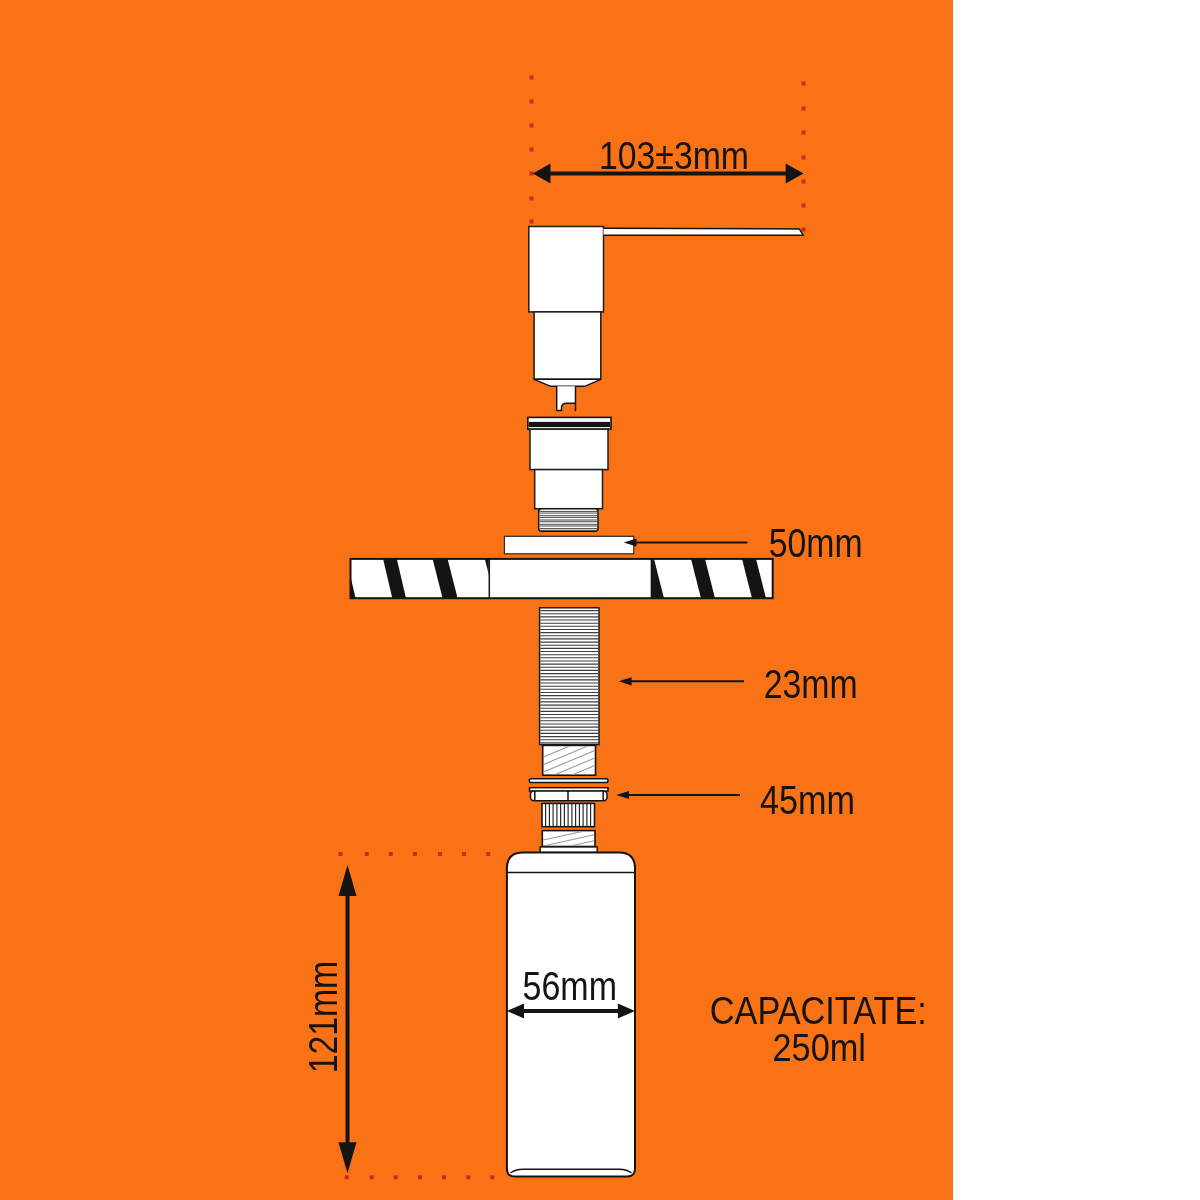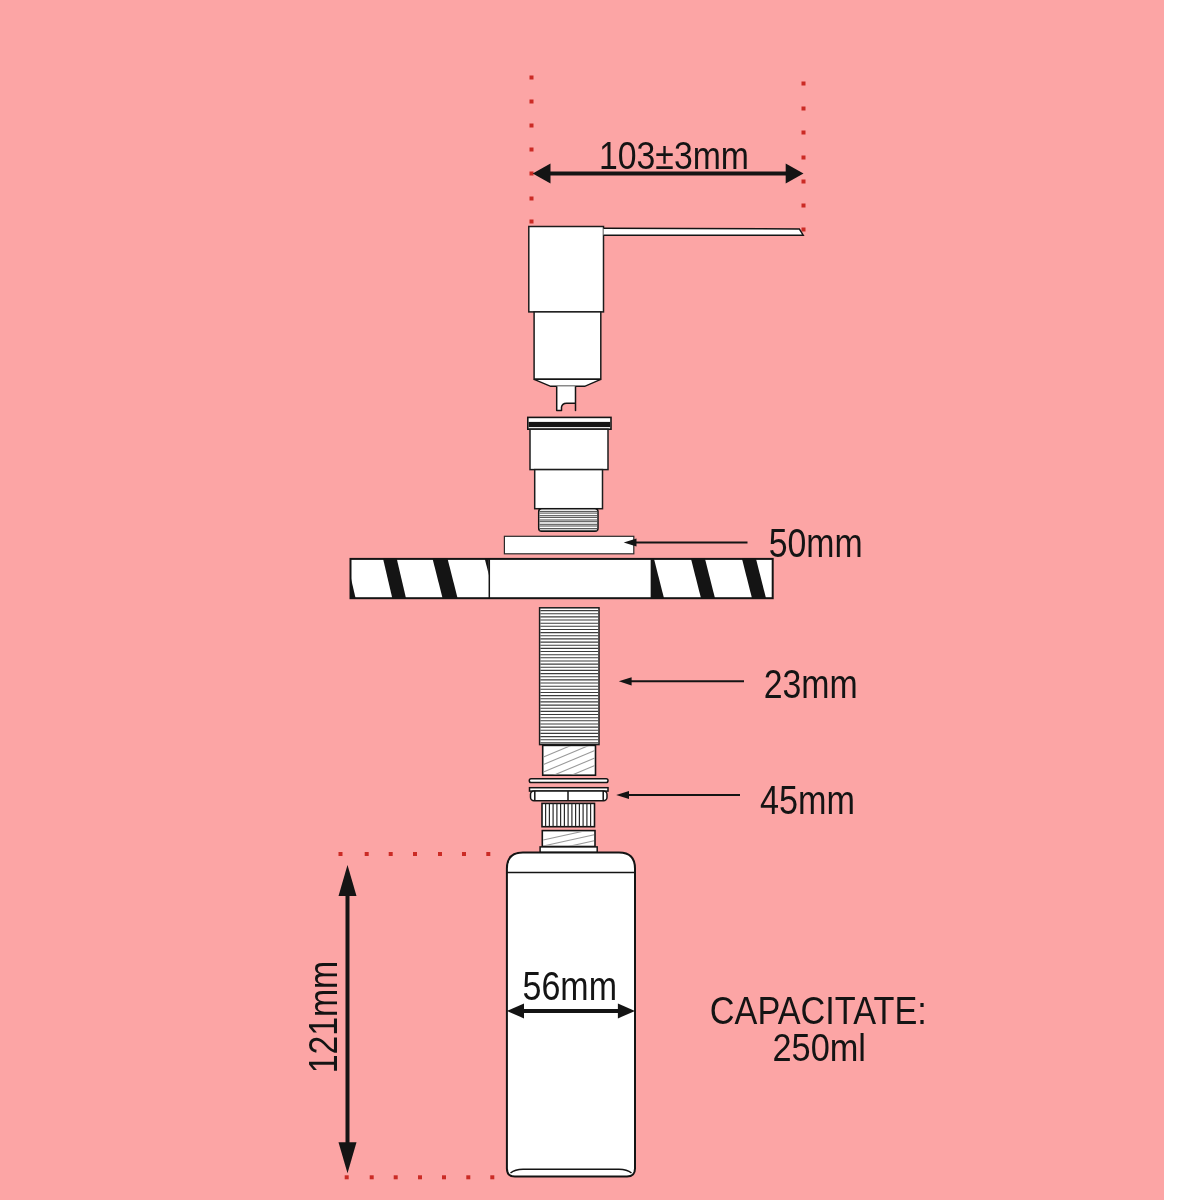--- a/index.html
+++ b/index.html
@@ -1,16 +1,16 @@
 <!DOCTYPE html>
 <html><head>
 <meta charset="utf-8">
 <style>
   html,body{margin:0;padding:0;background:#ffffff;}
-  .page{position:relative;width:1164px;height:1200px;background:#fca5a5;overflow:hidden;}
+  .page{position:relative;width:953px;height:1200px;background:#f97316;overflow:hidden;}
   svg text{font-family:"Liberation Sans", sans-serif;fill:#141414;}
 </style>
 </head>
 <body>
 <div class="page">
 <svg width="1200" height="1200" viewBox="0 0 1200 1200" xmlns="http://www.w3.org/2000/svg">
   <defs>
     <clipPath id="ctLeft">
           <rect x="350.5" y="558.9" width="138.3" height="39.3"></rect>
         </clipPath>

